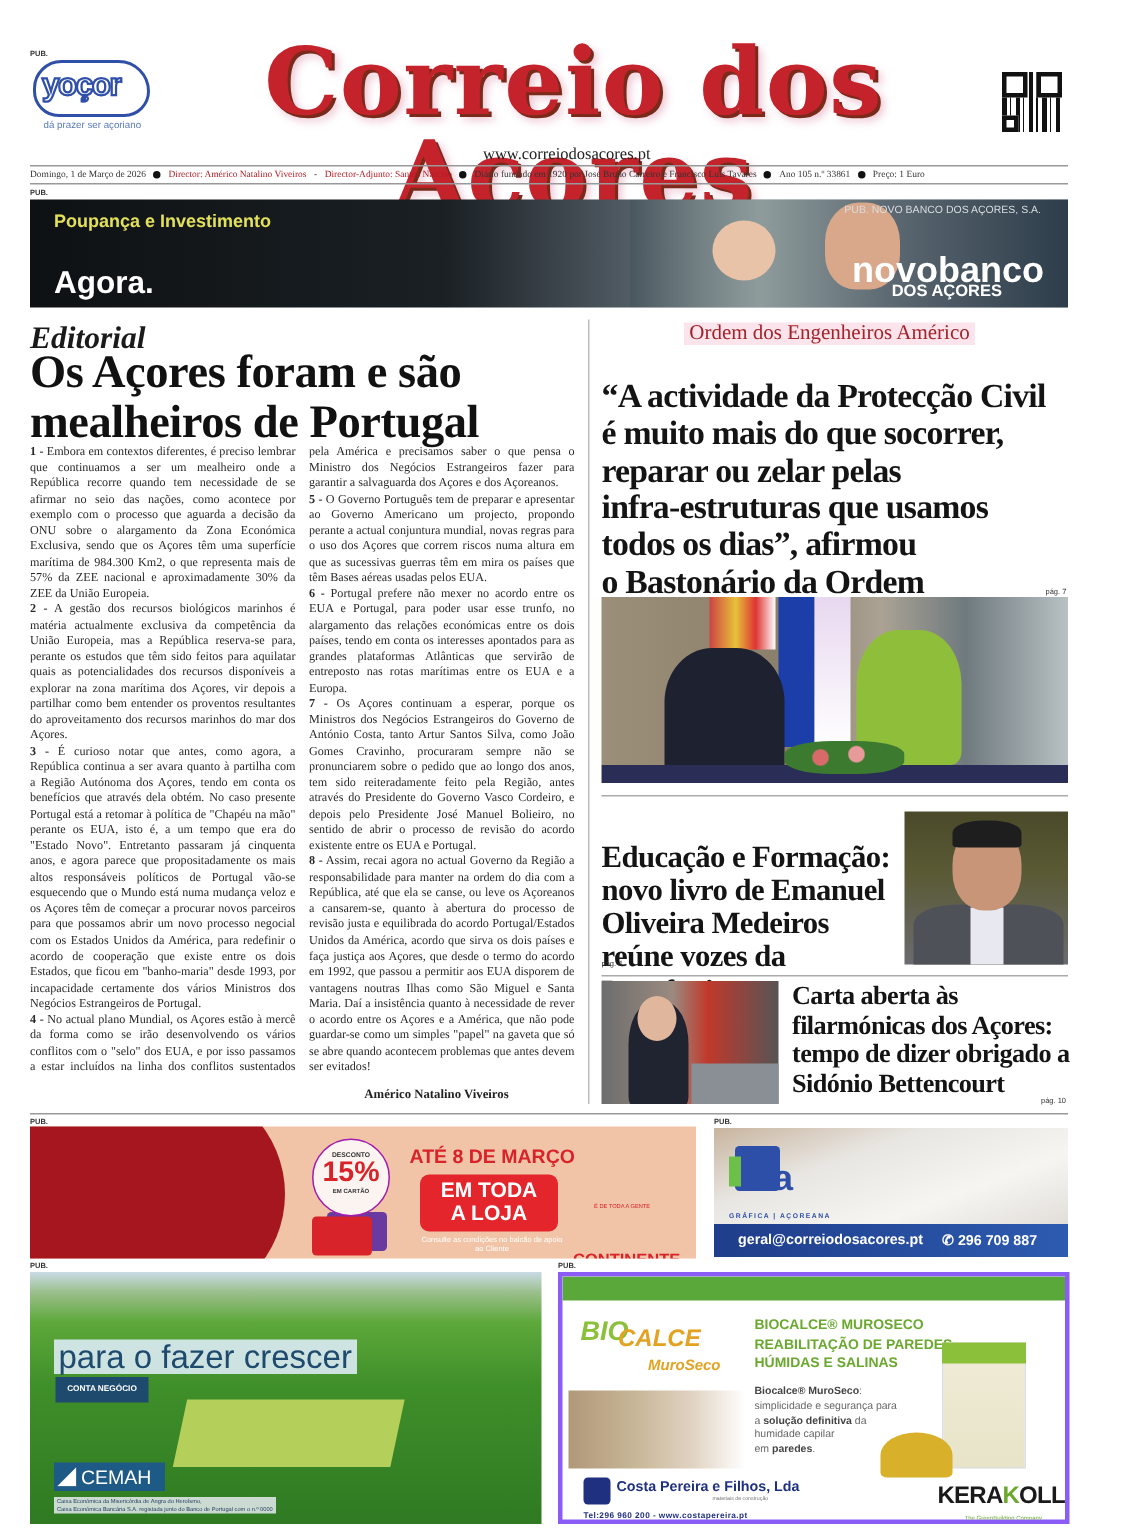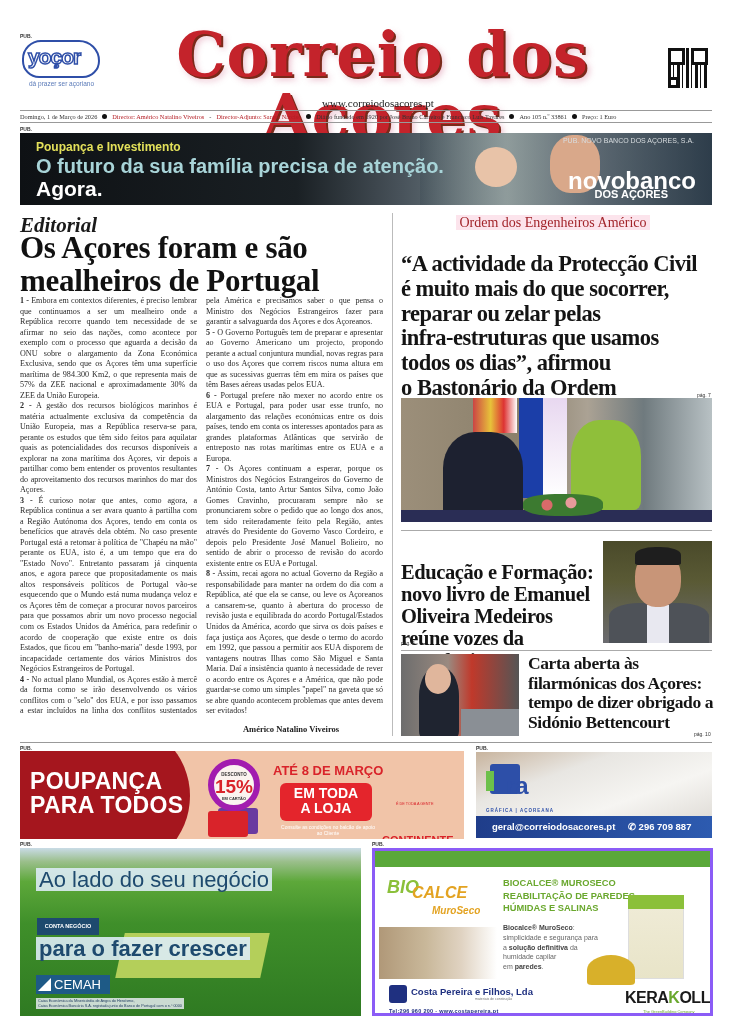--- a/index.html
+++ b/index.html
@@ -73,21 +73,21 @@
   .pr-head { position: absolute; left: 24px; top: 10px; width: 26px; height: 30px; border-radius: 50%; background: #e0b69c; }
   .pr-desk { position: absolute; left: 60px; top: 55px; width: 60px; height: 27px; background: #8a8f95; }
   .carta-title { position: absolute; left: 528px; top: 654px; width: 190px; font-size: 17.5px; font-weight: bold; line-height: 1.12; color: #141414; letter-spacing: -0.4px; }
 
   .hrule4 { position: absolute; left: 20px; top: 742px; width: 692px; height: 1px; background: #999; }
 
   
   .ct-ad { position: absolute; left: 20px; top: 751px; width: 444px; height: 88px; background: #f1c4a8; overflow: hidden; font-family: "Liberation Sans", sans-serif; }
   .ct-red { position: absolute; left: -40px; top: -30px; width: 210px; height: 150px; border-radius: 0 90px 90px 0; background: #a5161e; }
   .ct-big { position: absolute; left: 10px; top: 18px; font-size: 23px; font-weight: 900; color: #fff; line-height: 1.05; letter-spacing: 0.3px; }
-  .ct-circle { position: absolute; left: 188px; top: 8px; width: 52px; height: 52px; border-radius: 50%; background: #fbf4f0; border: 6px solid #a21caf; text-align: center; }
+  .ct-circle { position: absolute; left: 188px; top: 8px; width: 52px; height: 52px; border-radius: 50%; background: #fbf4f0; border: 1px solid #a21caf; text-align: center; }
   .ct-circle .d { font-size: 4.5px; font-weight: bold; color: #333; margin-top: 7px; }
   .ct-circle .n { font-size: 19px; font-weight: 900; color: #d9232a; line-height: 1; }
   .ct-circle .e { font-size: 4px; font-weight: bold; color: #333; }
   .ct-card { position: absolute; left: 188px; top: 60px; width: 40px; height: 26px; background: #d9232a; border-radius: 3px; }
   .ct-card2 { position: absolute; left: 198px; top: 57px; width: 40px; height: 26px; background: #6a3aa0; border-radius: 3px; }
   .ct-ate { position: absolute; left: 253px; top: 12px; font-size: 13px; font-weight: bold; color: #d9232a; }
   .ct-box { position: absolute; left: 260px; top: 32px; width: 92px; height: 38px; background: #e4252c; border-radius: 6px; color: #fff; font-weight: bold; font-size: 14px; text-align: center; line-height: 1.1; padding-top: 3px; }
   .ct-cond { position: absolute; left: 258px; top: 74px; width: 100px; text-align: center; font-size: 5px; color: #fff; line-height: 1.1; }
   .ct-brand { position: absolute; left: 362px; top: 37px; font-size: 11px; font-weight: 900; color: #d9232a; margin-top: 46px; }
   .ct-brand-sub { position: absolute; left: 376px; top: 51px; font-size: 3.8px; color: #d9232a; }
@@ -101,21 +101,21 @@
   .ga-serv { position: absolute; left: 110px; top: 15px; width: 122px; text-align: center; font-size: 10.5px; font-weight: bold; color: #2d4fa8; line-height: 1.12; }
   .ga-bar { position: absolute; left: 0; top: 64px; width: 236px; height: 22px; background: linear-gradient(90deg, #1f3d8a, #2d5bb0); }
   .ga-mail { position: absolute; left: 16px; top: 69px; font-size: 9.5px; font-weight: bold; color: #fff; }
   .ga-tel { position: absolute; left: 152px; top: 69px; font-size: 9.5px; font-weight: bold; color: #fff; }
 
   
   .ce-ad { position: absolute; left: 20px; top: 848px; width: 341px; height: 168px; background:
     linear-gradient(180deg, #c9dbe6 0%, #9bbf8c 8%, #5da83a 20%, #3f8f2a 45%, #2f7a22 100%); overflow: hidden; font-family: "Liberation Sans", sans-serif; }
   .ce-field { position: absolute; left: 100px; top: 85px; width: 145px; height: 45px; background: #b4cf5a; transform: skewX(-12deg); }
   .ce-line1 { position: absolute; left: 16px; top: 20px; background: rgba(220,235,245,0.9); padding: 0 3px; font-size: 22px; color: #1e4a6e; line-height: 1.05; }
-  .ce-line2 { position: absolute; left: 16px; top: 45px; background: rgba(220,235,245,0.9); padding: 0 3px; font-size: 22px; font-weight: bold; color: #1e4a6e; line-height: 1.05; margin-top: 44px; }
+  .ce-line2 { position: absolute; left: 16px; top: 45px; background: rgba(220,235,245,0.9); padding: 0 3px; font-size: 22px; font-weight: normal; color: #1e4a6e; line-height: 1.05; }
   .ce-btn { position: absolute; left: 17px; top: 70px; width: 62px; height: 17px; background: #1e4a6e; color: #fff; font-size: 5.5px; font-weight: bold; text-align: center; line-height: 17px; }
   .ce-logo { position: absolute; left: 16px; top: 127px; width: 74px; height: 19px; background: #1e5a86; color: #fff; font-size: 13px; line-height: 19px; padding-left: 18px; }
   .ce-logo-mark { position: absolute; left: 18px; top: 130px; width: 13px; height: 13px; background: #fff; clip-path: polygon(0 100%, 100% 0, 100% 100%); }
   .ce-legal { position: absolute; left: 16px; top: 150px; background: rgba(230,235,240,0.85); font-size: 3.8px; color: #1e3a5e; padding: 1px 2px; line-height: 1.2; }
 
   
   .bc-ad { position: absolute; left: 372px; top: 848px; width: 341px; height: 168px; background: #fff; border: 3px solid #8b5cf6; overflow: hidden; font-family: "Liberation Sans", sans-serif; }
   .bc-top { position: absolute; left: 0; top: 0; width: 341px; height: 16px; background: #5aa83a; }
   .bc-logo1 { position: absolute; left: 12px; top: 26px; font-size: 18px; font-weight: 900; font-style: italic; color: #8bc03a; }
   .bc-logo2 { position: absolute; left: 37px; top: 33px; font-size: 16px; font-weight: 900; font-style: italic; color: #e3a322; }
@@ -164,21 +164,20 @@
   <span>Preço: 1 Euro</span>
 </div>
 <div class="rule" style="left:20px;top:122px;width:692px;"></div>
 
 <div class="pub" style="left:20px;top:126px;">PUB.</div>
 <div class="nb-ad">
   <div class="nb-photo"></div>
   <div class="nb-baby"></div>
   <div class="nb-man"></div>
   <div class="nb-kicker">Poupança e Investimento</div>
-  <div class="nb-head">O futuro da sua família precisa de atenção.</div>
   <div class="nb-agora">Agora.</div>
   <div class="nb-legal">PUB. NOVO BANCO DOS AÇORES, S.A.</div>
   <div class="nb-brand">novobanco</div>
   <div class="nb-sub">DOS AÇORES</div>
 </div>
 
 <div class="ed-kicker">Editorial</div>
 <div class="ed-title">Os Açores foram e são mealheiros de Portugal</div>
 <div class="ed-cols" id="ed-cols">
     <p><b>1 -</b><span> Embora em contextos diferentes, é preciso lembrar que continuamos a ser um mealheiro onde a República recorre quando tem necessidade de se afirmar no seio das nações, como acontece por exemplo com o processo que aguarda a decisão da ONU sobre o alargamento da Zona Económica Exclusiva, sendo que os Açores têm uma superfície marítima de 984.300 Km2, o que representa mais de 57% da ZEE nacional e aproximadamente 30% da ZEE da União Europeia.</span></p>
@@ -230,24 +229,20 @@
   <div class="pr-desk"></div>
 </div>
 <div class="carta-title">Carta aberta às filarmónicas dos Açores: tempo de dizer obrigado a Sidónio Bettencourt</div>
 <div class="pag" style="left:694px;top:731px;">pág. 10</div>
 
 <div class="hrule4"></div>
 
 <div class="pub" style="left:20px;top:745px;">PUB.</div>
 <div class="ct-ad">
   <div class="ct-red"></div>
-  <div class="ct-big">
-    <span>POUPANÇA</span><br>
-    <span>PARA TODOS</span>
-  </div>
   <div class="ct-card2"></div>
   <div class="ct-card"></div>
   <div class="ct-circle">
     <div class="d">DESCONTO</div>
     <div class="n">15%</div>
     <div class="e">EM CARTÃO</div>
   </div>
   <div class="ct-ate">ATÉ 8 DE MARÇO</div>
   <div class="ct-box">
     <span>EM TODA</span><br>
@@ -265,21 +260,20 @@
   <div class="ga-logo2">ra</div>
   <div class="ga-sub">GRÁFICA | AÇOREANA</div>
   <div class="ga-bar"></div>
   <div class="ga-mail">geral@correiodosacores.pt</div>
   <div class="ga-tel">✆ 296 709 887</div>
 </div>
 
 <div class="pub" style="left:20px;top:841px;">PUB.</div>
 <div class="ce-ad">
   <div class="ce-field"></div>
-  <div class="ce-line1">Ao lado do seu negócio</div>
   <div class="ce-line2">para o fazer crescer</div>
   <div class="ce-btn">CONTA NEGÓCIO</div>
   <div class="ce-logo">CEMAH</div>
   <div class="ce-logo-mark"></div>
   <div class="ce-legal">
     <span>Caixa Económica da Misericórdia de Angra do Heroísmo,</span><br>
     <span>Caixa Económica Bancária S.A. registada junto do Banco de Portugal com o n.º 0000</span>
   </div>
 </div>
 

